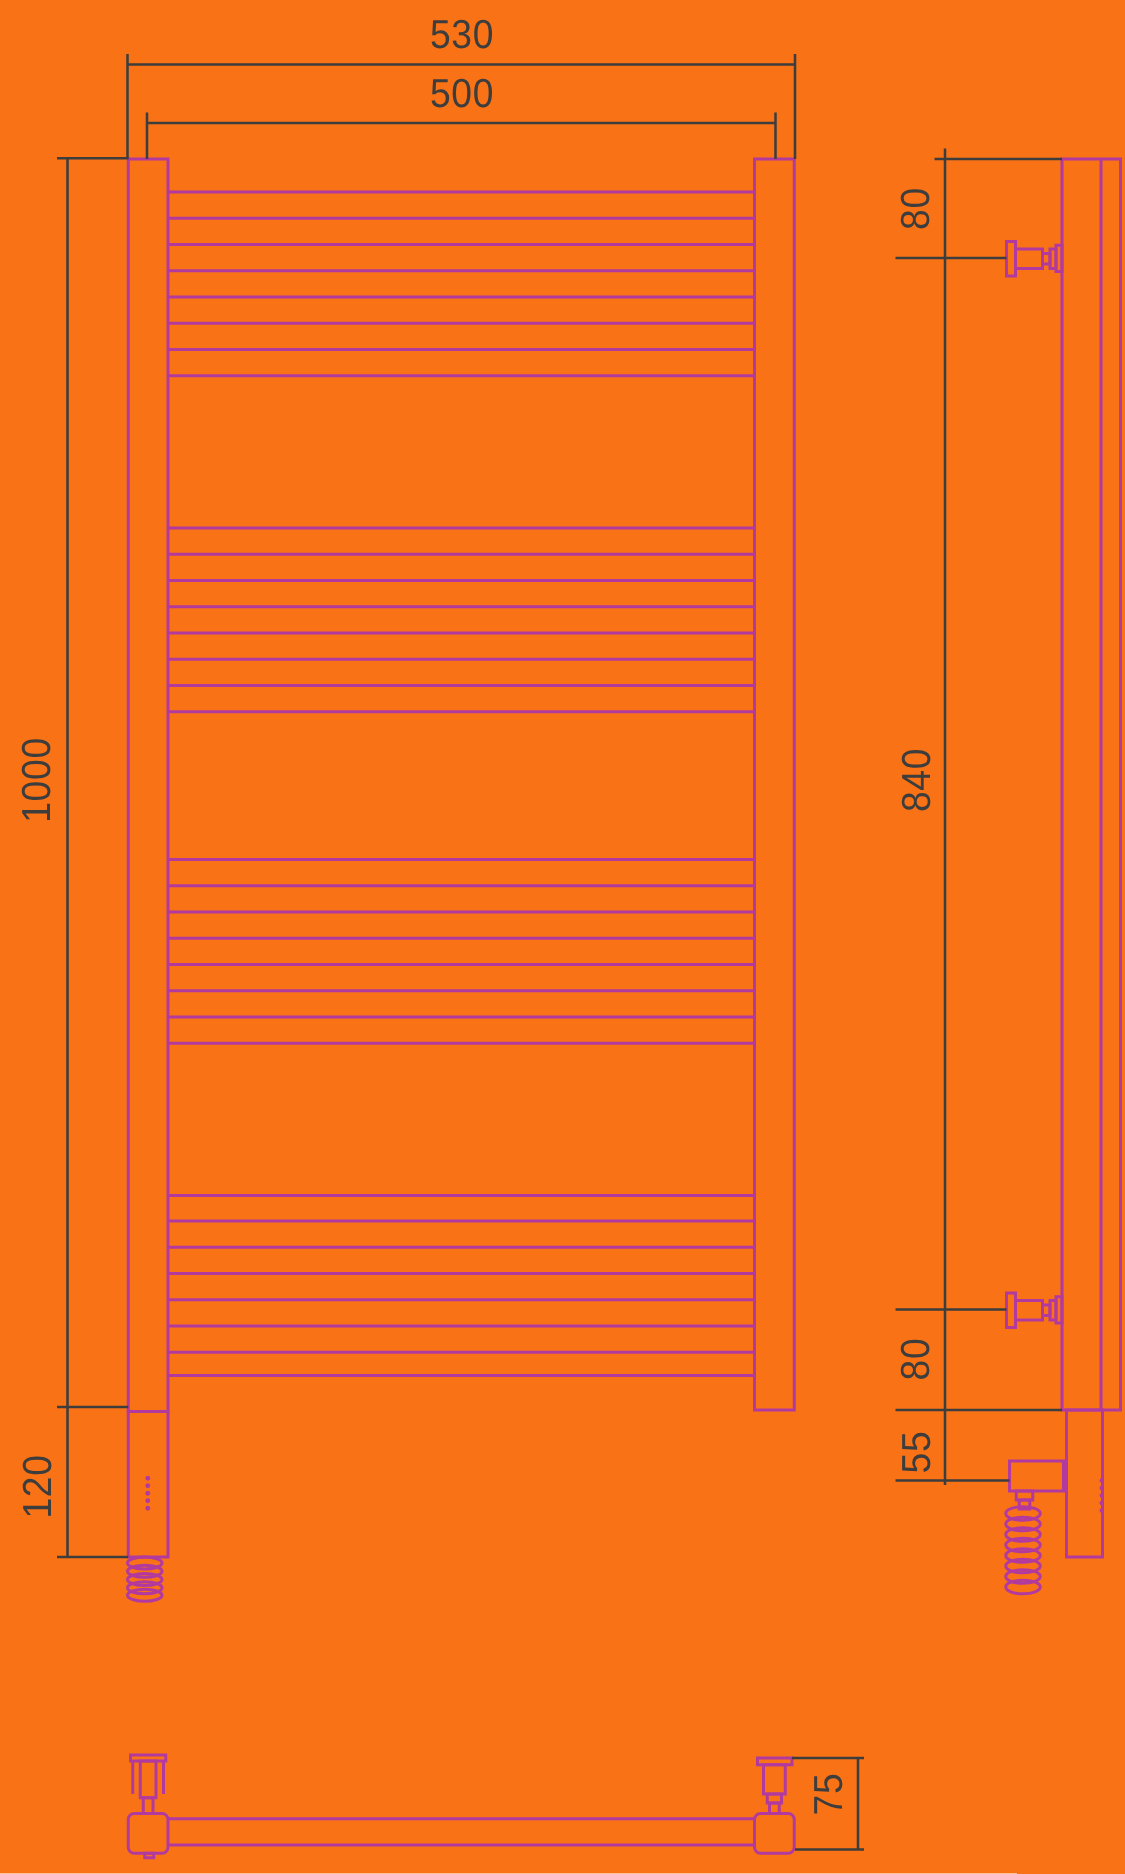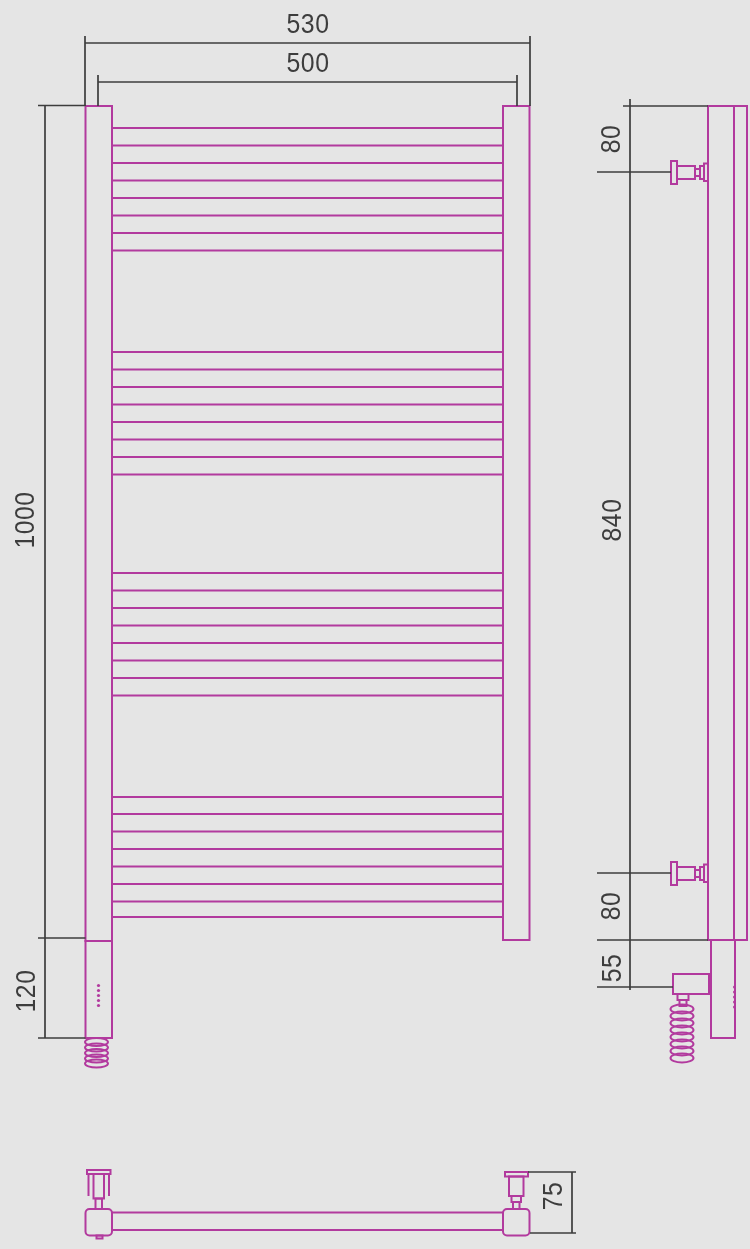--- a/index.html
+++ b/index.html
@@ -1,20 +1,20 @@
 <!DOCTYPE html>
 <html><head>
 <meta charset="utf-8">
 <style>
   html, body { margin: 0; padding: 0; background: #ffffff; }
   .canvas {
     position: relative;
     width: 750px;
     height: 1249px;
-    background: #e5e5e5;
+    background: #f97316;
     overflow: hidden;
   }
   svg { display: block; }
   .dim-labels text {
     font-family: "Liberation Sans", "DejaVu Sans", sans-serif;
     font-size: 27px;
     fill: #3d3d3d;
     text-anchor: middle;
     dominant-baseline: central;
     letter-spacing: 0.5px;

